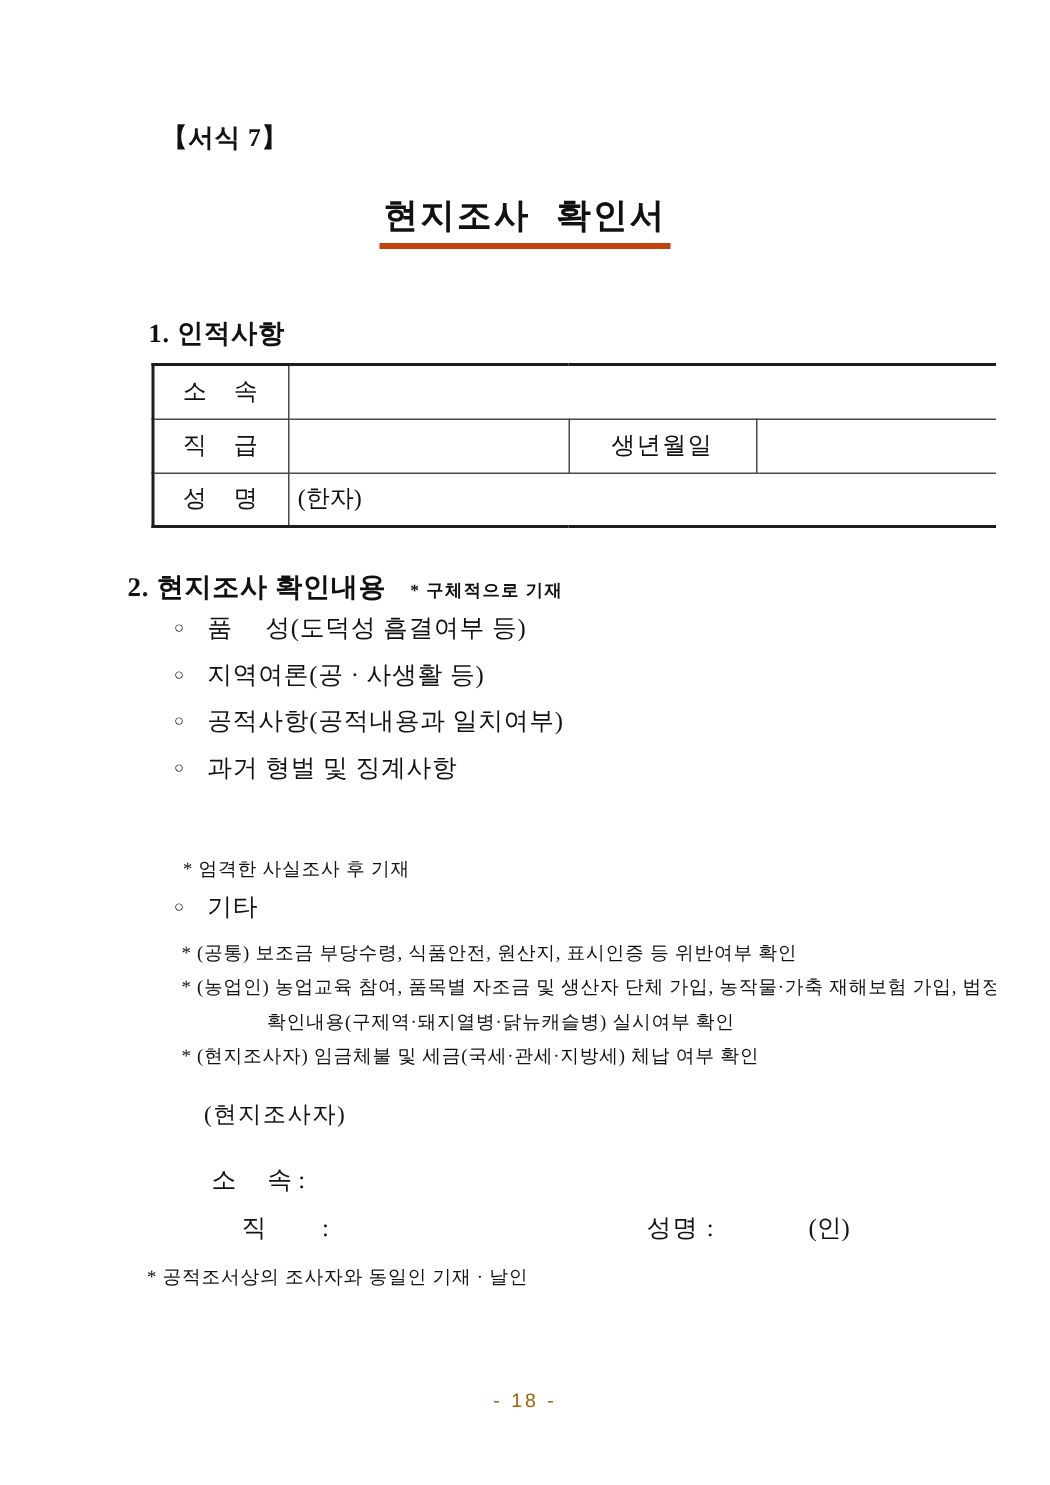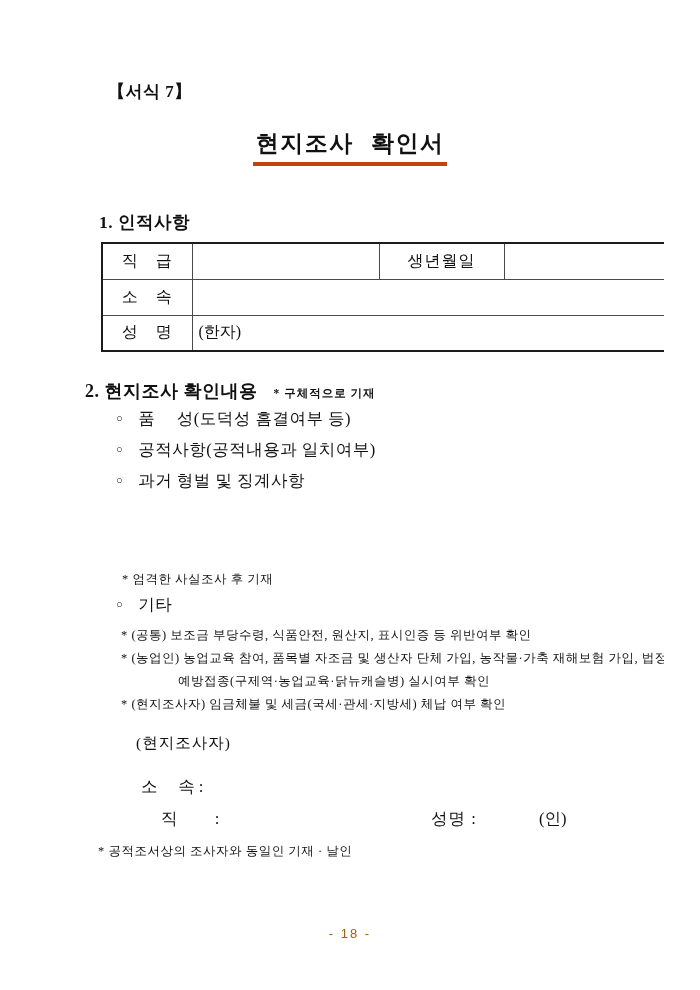--- a/index.html
+++ b/index.html
@@ -65,62 +65,65 @@
 
   <table class="info-table">
     <colgroup>
       <col style="width:90px">
         <col style="width:187px">
         <col style="width:125px">
         <col style="width:178px">
     </colgroup>
     <tbody>
       <tr>
+        <td class="lbl">소　속</td>
+        <td colspan="3"></td>
+      </tr>
+      <tr>
         <td class="lbl">직　급</td>
         <td></td>
         <td class="lbl">생년월일</td>
         <td></td>
-      </tr>
-      <tr>
-        <td class="lbl">소　속</td>
-        <td colspan="3"></td>
       </tr>
       <tr>
         <td class="lbl">성　명</td>
         <td colspan="3" class="center">(한자)</td>
       </tr>
     </tbody>
   </table>
 
   <div class="sec-heading sec2-heading">
     <span>2. 현지조사 확인내용</span><span class="heading-note">* 구체적으로 기재</span>
   </div>
 
   <div class="items">
     <div class="item">
       <span class="bullet">○</span><span>품　 성(도덕성 흠결여부 등)</span>
+    </div>
+    <div class="item">
+      <span class="bullet">○</span><span>지역여론(공 · 사생활 등)</span>
     </div>
     <div class="item">
       <span class="bullet">○</span><span>공적사항(공적내용과 일치여부)</span>
     </div>
     <div class="item">
       <span class="bullet">○</span><span>과거 형벌 및 징계사항</span>
     </div>
   </div>
 
   <div class="small-note strict-note">* 엄격한 사실조사 후 기재</div>
 
   <div class="item etc-item">
     <span class="bullet">○</span><span>기타</span>
   </div>
 
   <div class="etc-notes">
     <div class="small-note note-line">* (공통) 보조금 부당수령, 식품안전, 원산지, 표시인증 등 위반여부 확인</div>
     <div class="small-note note-line">* (농업인) 농업교육 참여, 품목별 자조금 및 생산자 단체 가입, 농작물·가축 재해보험 가입, 법정</div>
-    <div class="small-note note-line2">예방접종(구제역·농업교육·닭뉴캐슬병) 실시여부 확인</div>
+    <div class="small-note note-line2">확인내용(구제역·돼지열병·닭뉴캐슬병) 실시여부 확인</div>
     <div class="small-note note-line">* (현지조사자) 임금체불 및 세금(국세·관세·지방세) 체납 여부 확인</div>
   </div>
 
   <div class="investigator">(현지조사자)</div>
 
   <div class="sig-line1">소　 속  :</div>
   <div class="sig-pos">직　　 :</div>
   <div class="sig-name">성명 :</div>
   <div class="sig-seal">(인)</div>
 

